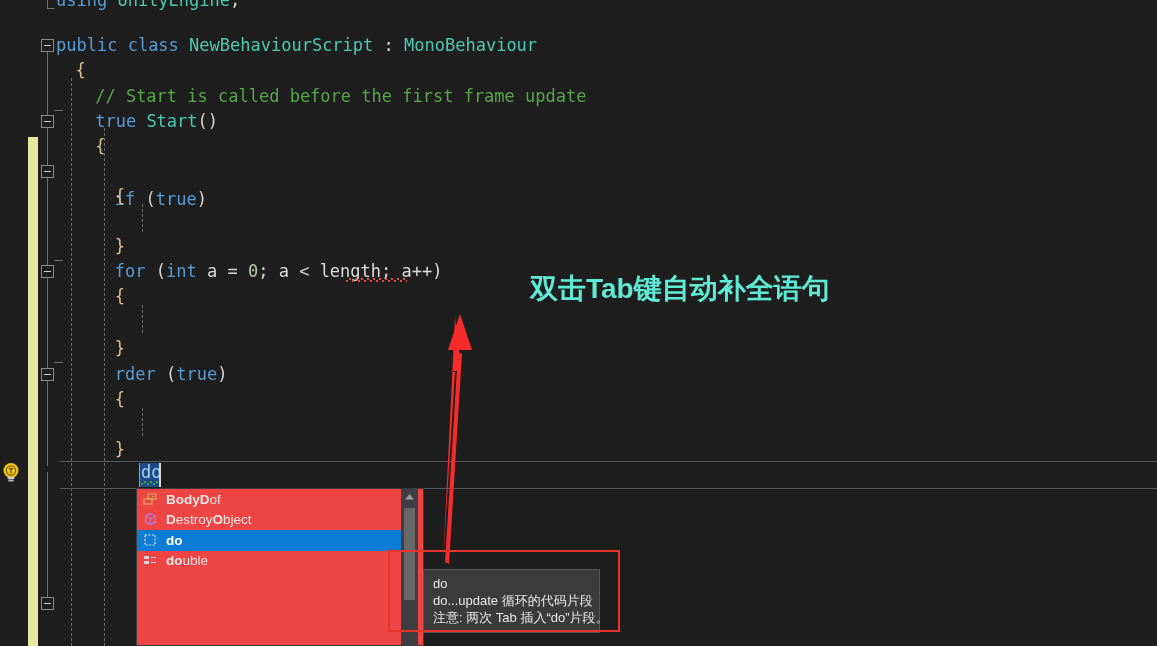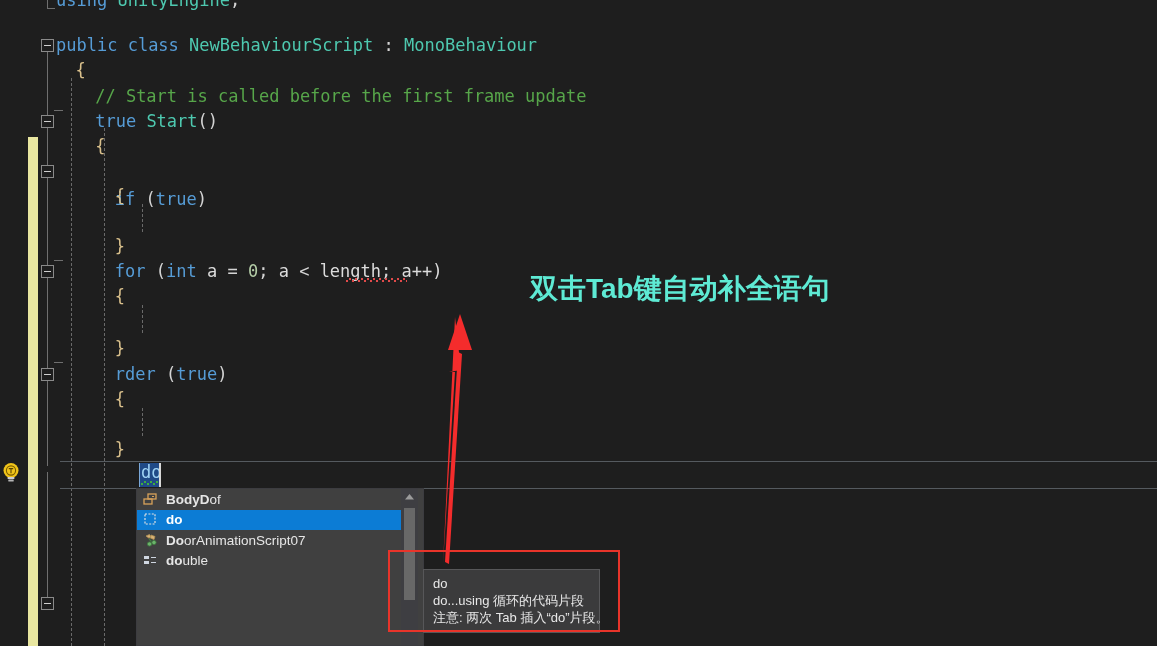--- a/index.html
+++ b/index.html
@@ -127,21 +127,21 @@
   }
   .caret {
     position: absolute;
     width: 2px;
     background: #d8d8d8;
   }
 
   
   .completion {
     position: absolute;
-    background: #404040;
+    background: #ef4444;
     border: 1px solid #3c3c40;
     box-sizing: border-box;
   }
   .comp-rows {
     position: absolute;
     left: 0; top: 0;
     width: 265px;
   }
   .comp-row {
     position: relative;
@@ -304,35 +304,32 @@
   <div class="completion" style="left:136px; top:488px; width:288px; height:158px;">
     <div class="comp-rows">
         <div class="comp-row">
           <span class="comp-icon"><svg width="17" height="15" viewBox="0 0 17 15">
               <rect x="6" y="2" width="8" height="5" fill="none" stroke="#d8a25a" stroke-width="1.3"></rect>
               <rect x="2" y="7" width="8" height="5" fill="none" stroke="#d8a25a" stroke-width="1.3"></rect>
               <path d="M10 4.5 h2" stroke="#d8a25a" stroke-width="1.2"></path>
             </svg></span>
           <span class="comp-label"><b>Body</b><b>D</b>of</span>
         </div>
+        <div class="comp-row">
+          <span class="comp-icon"><svg width="17" height="15" viewBox="0 0 17 15">
+              <path d="M8.5 1.5 l5 2.7 v5.6 l-5 2.7 -5 -2.7 V4.2 z" fill="none" stroke="#b47fd4" stroke-width="1.2"></path>
+              <path d="M8.5 7 l5 -2.8 M8.5 7 l-5 -2.8 M8.5 7 v5.5" stroke="#b47fd4" stroke-width="1.1"></path>
+            </svg></span>
+          <span class="comp-label"><b>D</b>estroy<b>O</b>bject</span>
+        </div>
         <div class="comp-row selected">
           <span class="comp-icon"><svg width="17" height="15" viewBox="0 0 17 15">
               <rect x="3" y="2" width="10" height="10" fill="none" stroke="#e2e2e2" stroke-width="1.2" stroke-dasharray="2 1.4"></rect>
             </svg></span>
           <span class="comp-label"><b>do</b></span>
-        </div>
-        <div class="comp-row">
-          <span class="comp-icon"><svg width="17" height="15" viewBox="0 0 17 15">
-              <path d="M4 3 l3.5 -1.5 1.5 2.5 -2 1.2 z" fill="#d9b377" stroke="#b08f52" stroke-width="0.8"></path>
-              <path d="M9 2 l4 1.5 -1 3 -3.4 -1.3 z" fill="#d9b377" stroke="#b08f52" stroke-width="0.8"></path>
-              <circle cx="12" cy="9.5" r="2.1" fill="#6db36d" stroke="#3f7f3f" stroke-width="0.8"></circle>
-              <circle cx="7.5" cy="11" r="2.1" fill="#6db36d" stroke="#3f7f3f" stroke-width="0.8"></circle>
-              <path d="M7 6 l2.5 2.5" stroke="#3f7f3f" stroke-width="1.1"></path>
-            </svg></span>
-          <span class="comp-label"><b>Do</b>orAnimationScript07</span>
         </div>
         <div class="comp-row">
           <span class="comp-icon"><svg width="17" height="15" viewBox="0 0 17 15">
               <rect x="2" y="3" width="5" height="3" fill="#cfd6e0"></rect>
               <rect x="2" y="8" width="5" height="3" fill="#cfd6e0"></rect>
               <path d="M9 4.5 h5 M9 9.5 h5" stroke="#cfd6e0" stroke-width="1.2"></path>
             </svg></span>
           <span class="comp-label"><b>do</b>uble</span>
         </div>
       </div>
@@ -341,21 +338,21 @@
         <svg width="17" height="17" viewBox="0 0 17 17">
           <polygon points="8.5,5 13,10.5 4,10.5" fill="#9b9b9b"></polygon>
         </svg>
       </div>
       <div class="comp-thumb" style="top:19px; height:92px;"></div>
     </div>
   </div>
 
   <div class="tooltip" style="left:423px; top:569px; width:177px;">
     <div>do</div>
-    <div>do...using 循环的代码片段</div>
+    <div>do...update 循环的代码片段</div>
     <div>注意: 两次 Tab 插入“do”片段。</div>
   </div>
 
   <div class="anno-text" style="left:530px; top:270px;">双击Tab键自动补全语句</div>
 
   <div class="anno-rect" style="left:388px; top:550px; width:232px; height:82px;"></div>
 
   <div class="anno-arrow">
     <svg width="60" height="255" viewBox="0 0 60 255">
       <polygon points="18,252 30,60 24,60 36,58 30,5" fill="#f42c2c"></polygon>

